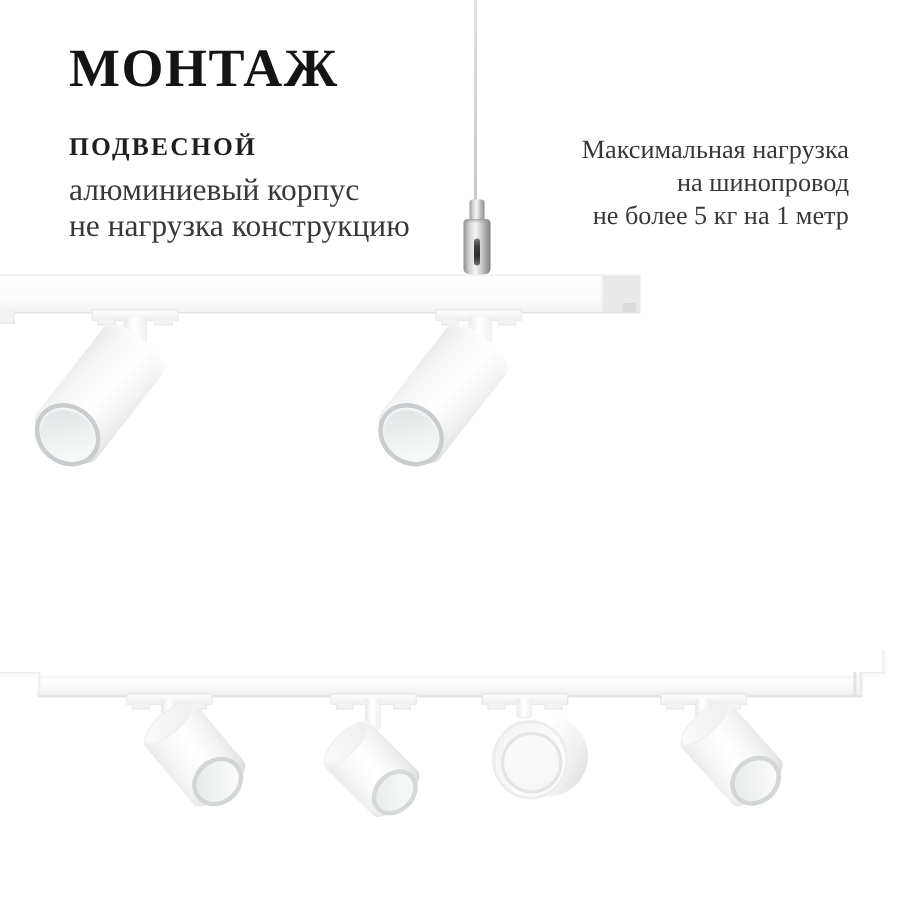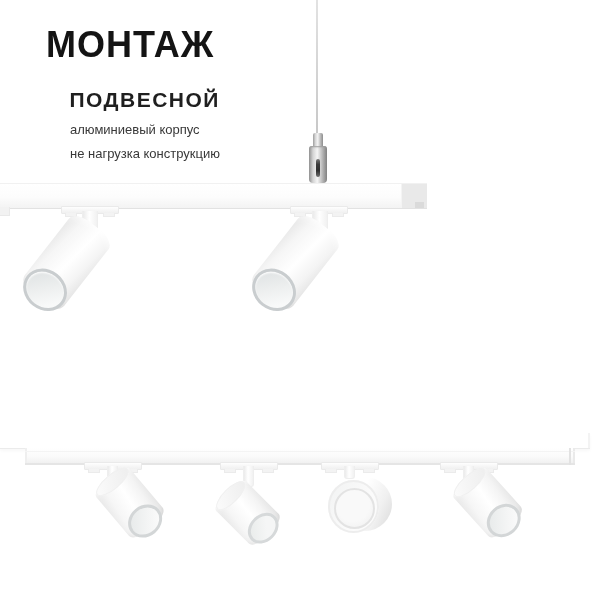--- a/index.html
+++ b/index.html
@@ -3,29 +3,29 @@
 <meta charset="utf-8">
 <style>
   :root{
     --background:#ffffff; --text-title:#141414; --text-heading:#1f1f1f;
     --text-body:#383838; --fixture-edge:#e6e6e6; --metal-gray:#9e9e9e;
   }
   html,body{margin:0;padding:0;background:var(--background);}
   .canvas{
     position:relative;width:600px;height:600px;overflow:hidden;
     background:var(--background);
-    font-family:Liberation Sans, sans-serif;
+    font-family:Liberation Serif, serif;
   }
   
   .title{position:absolute;left:46px;top:24px;font-size:36px;font-weight:700;
     letter-spacing:1px;color:var(--text-title);}
   .block-left{position:absolute;left:46px;top:88px;}
-  .h-caps{font-size:21px;font-weight:700;letter-spacing:1.5px;color:var(--text-heading);text-align:right;}
+  .h-caps{font-size:17px;font-weight:700;letter-spacing:1.5px;color:var(--text-heading);}
   .block-left .h-caps{margin-bottom:6px;}
-  .body-line{font-size:13px;color:var(--text-body);line-height:24px;margin-left:24px;}
+  .body-line{font-size:21px;color:var(--text-body);line-height:24px;}
   .block-right{position:absolute;right:34px;top:88px;text-align:right;
     font-size:17.5px;color:var(--text-body);line-height:22px;}
   .surface-heading{position:absolute;left:46px;top:398px;}
   
   .cable{position:absolute;left:316px;top:0;width:2px;height:136px;
     background:linear-gradient(180deg,#e2e2e2,#c7c7c7);}
   .gripper{position:absolute;left:309px;top:133px;width:18px;height:50px;}
   .gcollar{position:absolute;left:4px;top:0;width:10px;height:15px;border-radius:2px;
     background:linear-gradient(90deg,#9e9e9e,#d8d8d8 25%,#f4f4f4 48%,#c4c4c4 70%,#8d8d8d);}
   .gbody{position:absolute;left:0;top:13px;width:18px;height:37px;border-radius:3px 3px 4px 4px;
@@ -91,20 +91,25 @@
 <div class="canvas">
 
   <div class="title">МОНТАЖ</div>
 
   <div class="block-left">
     <div class="h-caps">ПОДВЕСНОЙ</div>
     <div class="body-line">алюминиевый корпус</div>
     <div class="body-line">не нагрузка конструкцию</div>
   </div>
 
+  <div class="block-right">
+    <div>Максимальная нагрузка</div>
+    <div>на шинопровод</div>
+    <div>не более 5 кг на 1 метр</div>
+  </div>
 
   <div class="cable"></div>
   <div class="gripper">
     <div class="gcollar"></div>
     <div class="gbody"></div>
     <div class="gslot"></div>
   </div>
 
   <div class="track-top">
     <div class="endcap"></div>

